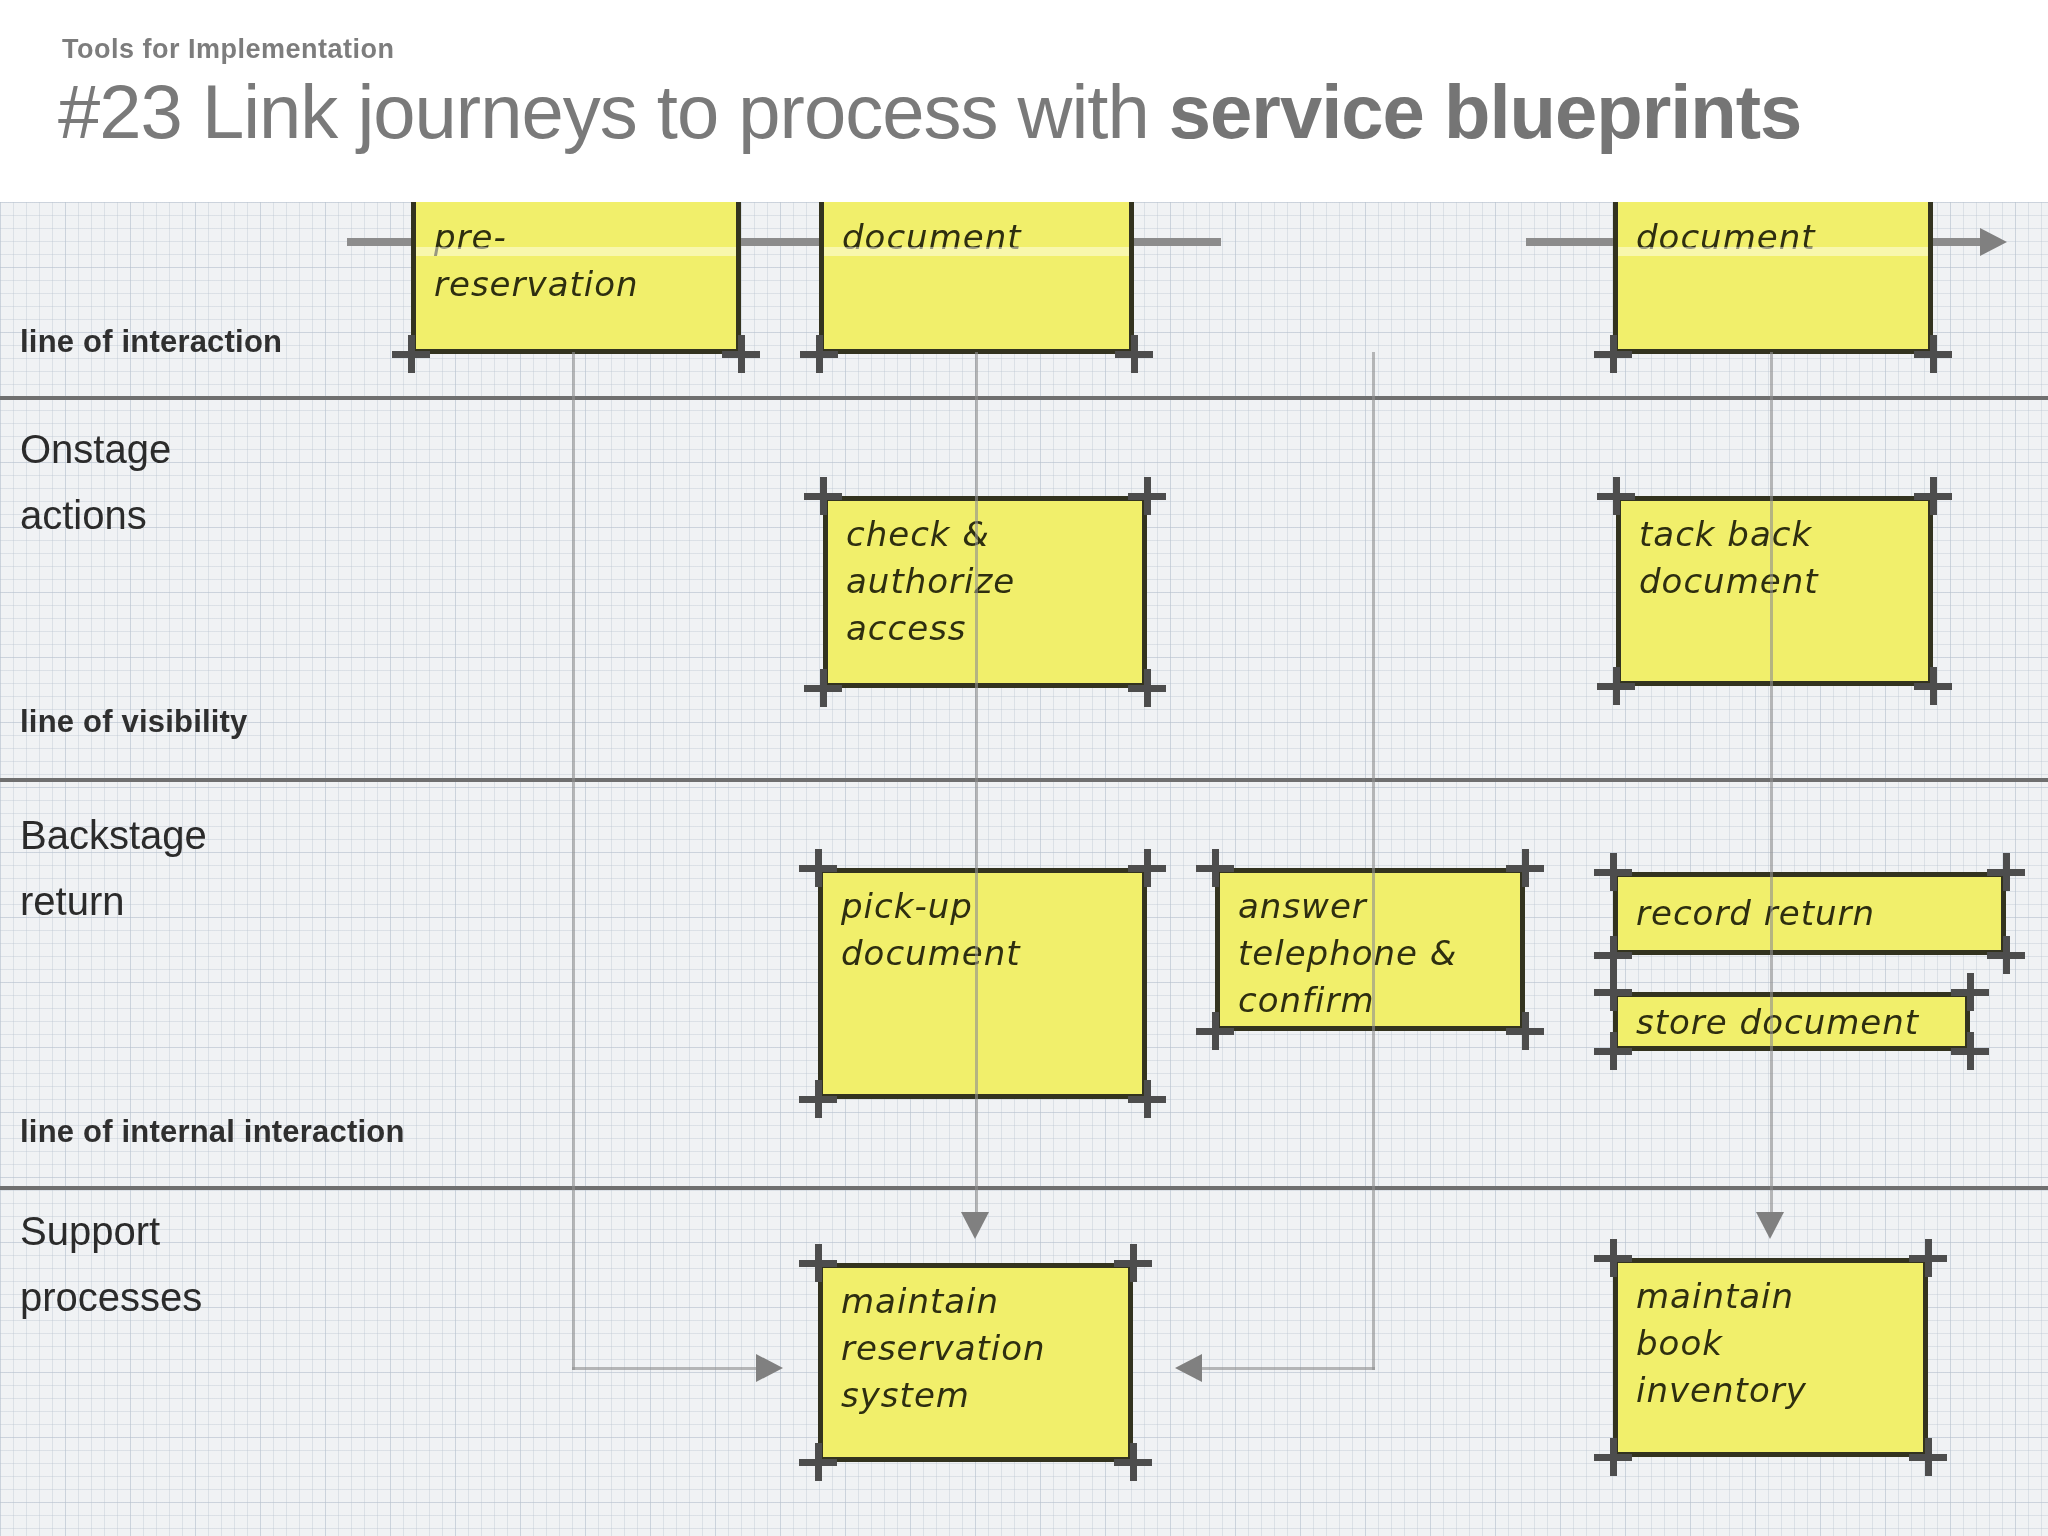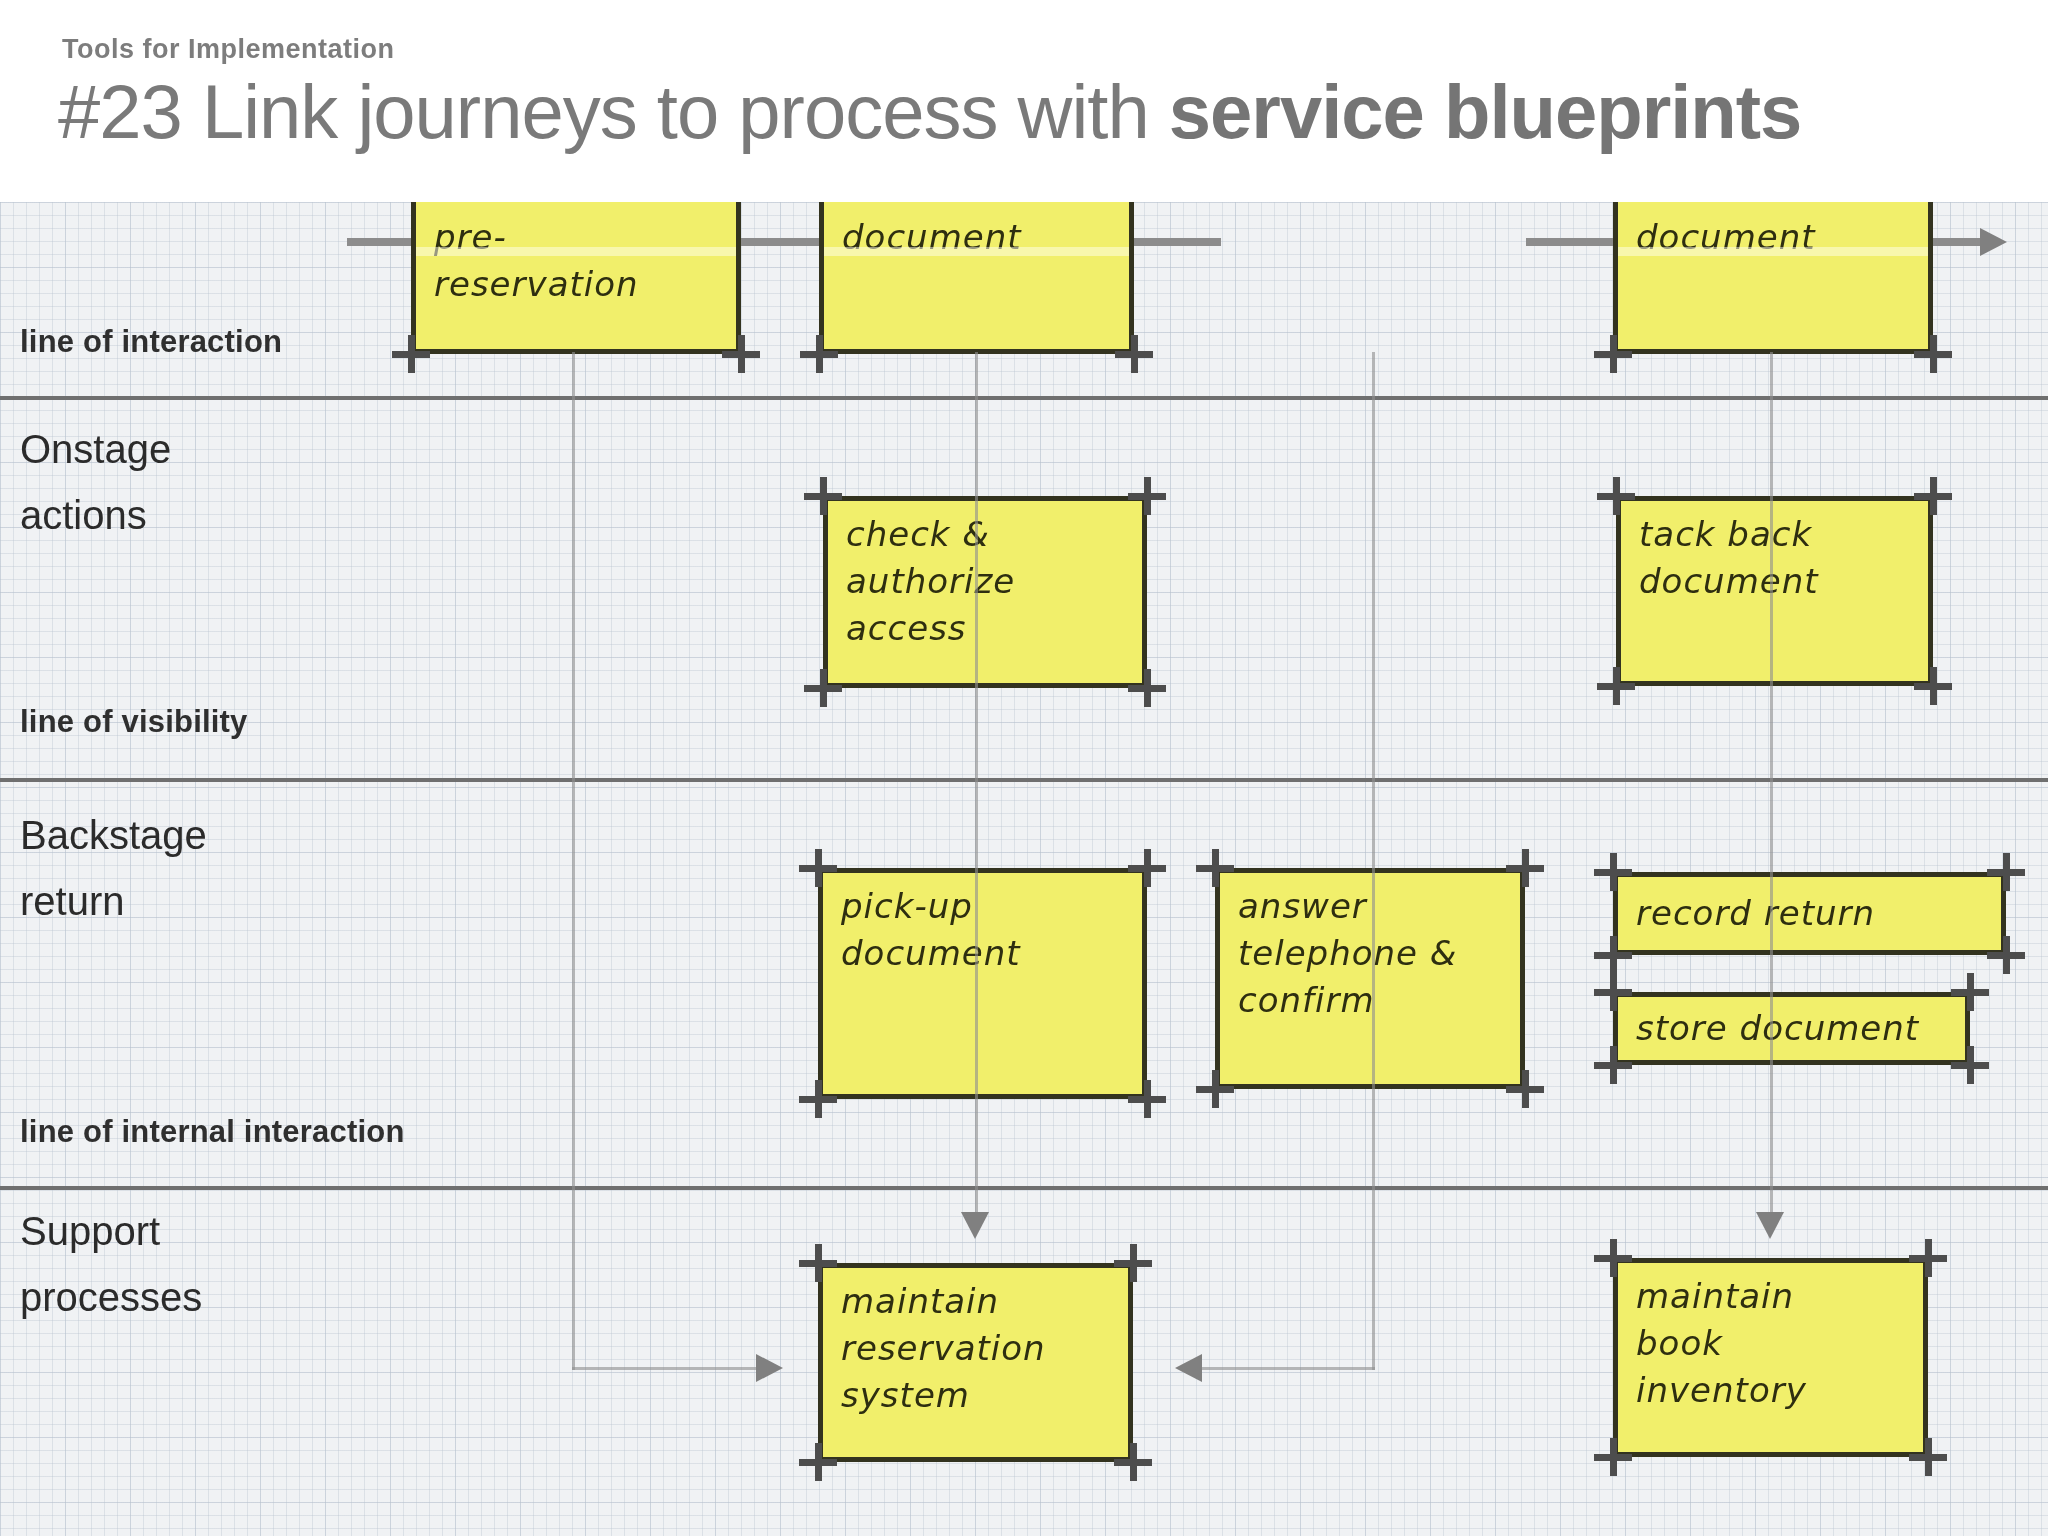--- a/index.html
+++ b/index.html
@@ -56,23 +56,23 @@
   
   #a1{left:411px;top:-50px;width:330px;height:202px;}
   #a2{left:819px;top:-50px;width:315px;height:202px;}
   #a3{left:1221px;top:-50px;width:305px;height:205px;}
   #a4{left:1613px;top:-50px;width:320px;height:202px;}
   
   #b1{left:823px;top:294px;width:324px;height:192px;}
   #b2{left:1616px;top:294px;width:317px;height:190px;}
   
   #d1{left:818px;top:666px;width:329px;height:231px;}
-  #d2{left:1215px;top:666px;width:310px;height:221px;}
+  #d2{left:1215px;top:666px;width:310px;height:163px;}
   #d3{left:1613px;top:670px;width:393px;height:83px;}
-  #d4{left:1613px;top:790px;width:357px;height:73px;}
+  #d4{left:1613px;top:790px;width:357px;height:59px;align-items:flex-end;}
   
   #m1{left:818px;top:1061px;width:315px;height:199px;}
   #m2{left:1613px;top:1056px;width:315px;height:199px;}
   
   .flow-seg{position:absolute;top:36px;height:8px;background:#8c8c8c;z-index:1;}
   #f0{left:347px;width:64px;}
   #f1{left:741px;width:78px;}
   #f2{left:1134px;width:87px;}
   #f3{left:1526px;width:87px;}
   #f4{left:1933px;width:52px;}

